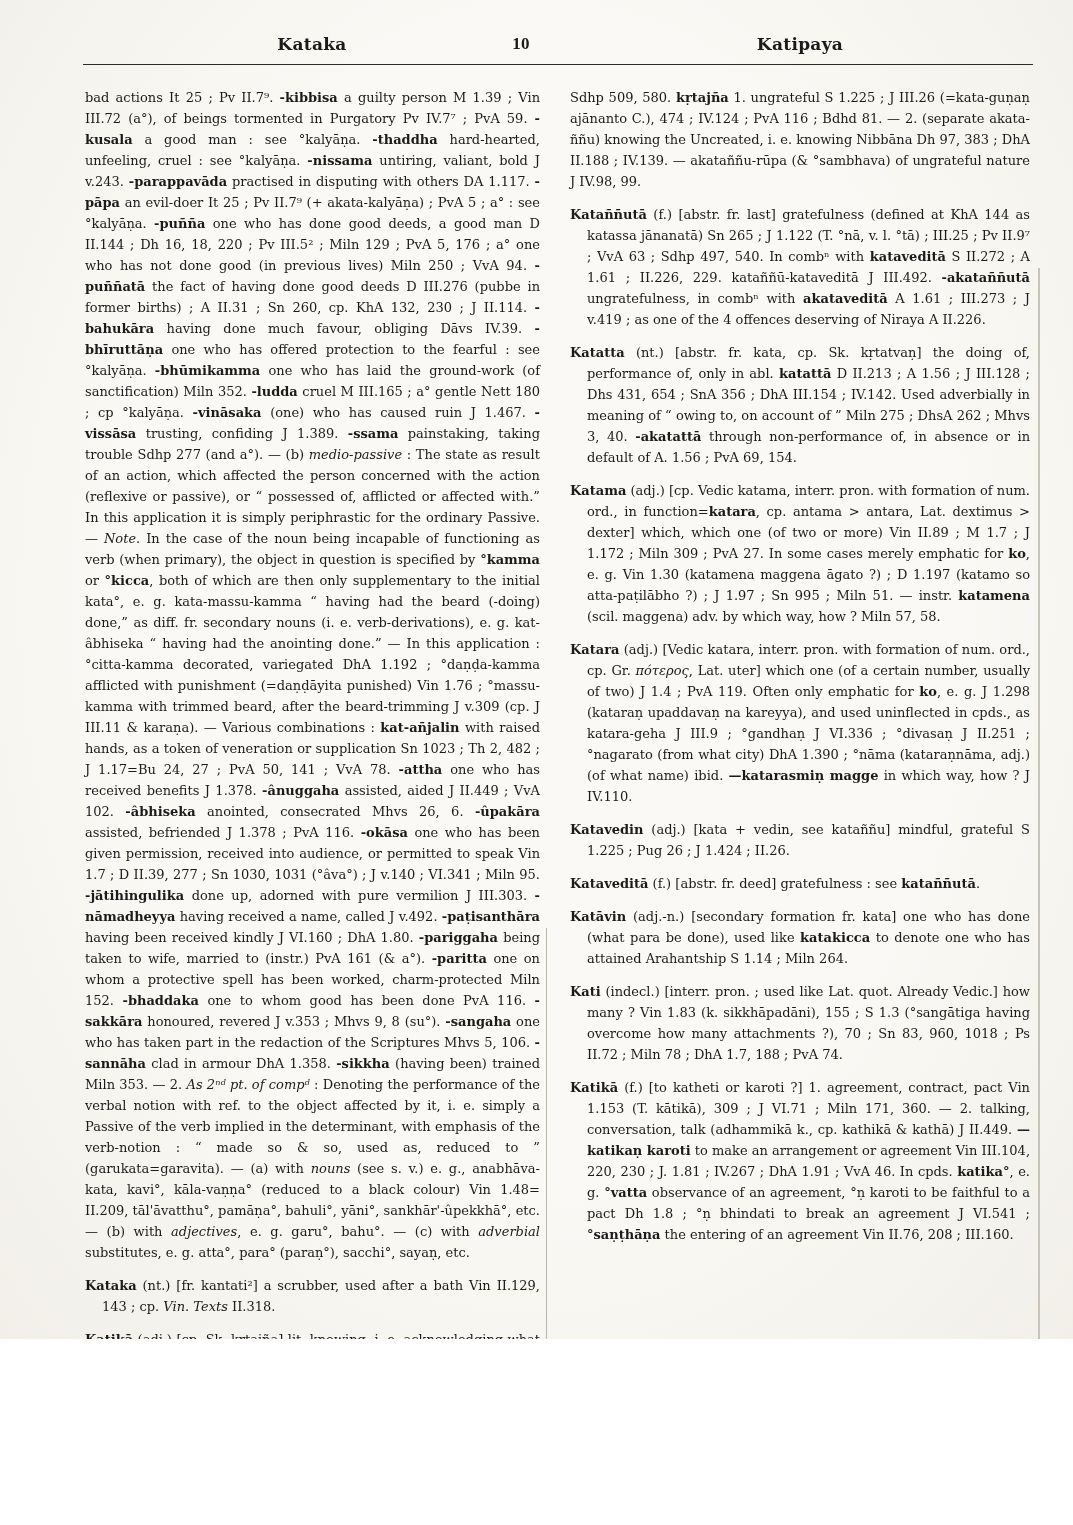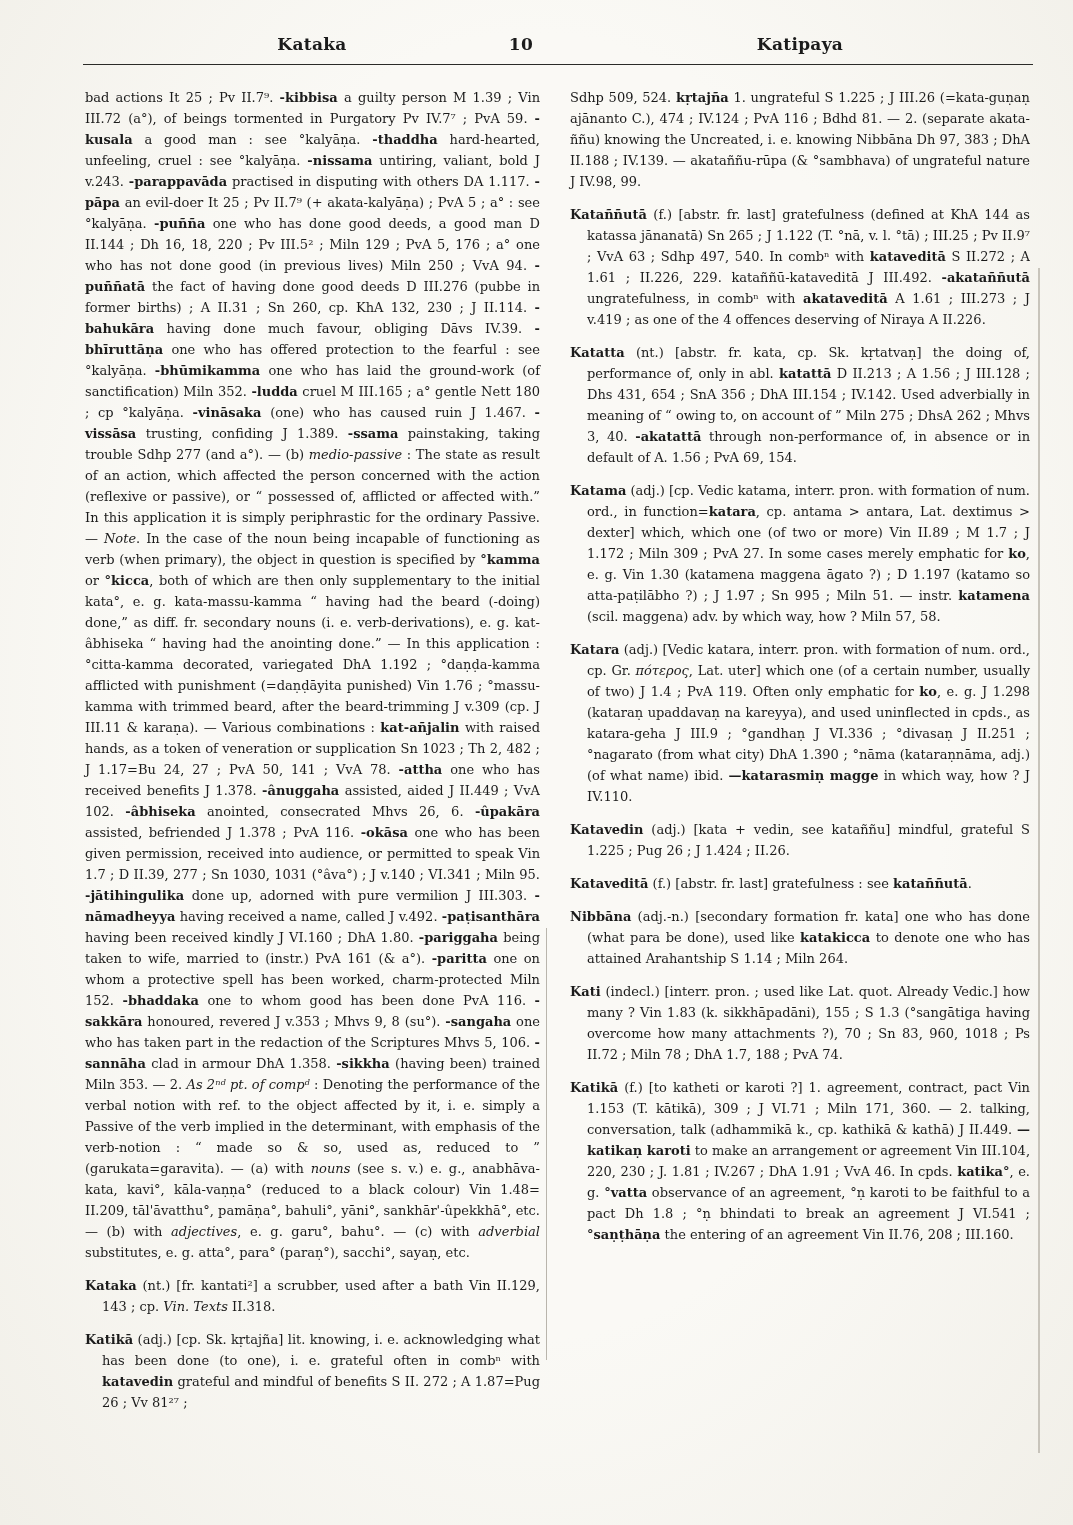--- a/index.html
+++ b/index.html
@@ -1,31 +1,31 @@
 <!DOCTYPE html>
 <html><head>
 <meta charset="utf-8">
 <style>
   html, body { margin: 0; padding: 0; }
   .page {
     position: relative;
     width: 1073px;
-    height: 1525px;
+    height: 1339px;
     background: radial-gradient(ellipse at 50% 45%, #faf9f5 55%, #f1efe8 100%);
     overflow: hidden;
     font-family: "DejaVu Serif", "Liberation Serif", serif;
     color: #1b1b1b;
   }
   .running-head { position: absolute; top: 34px; left: 0; width: 100%; height: 26px; }
   .running-head .head-word {
     position: absolute; transform: translateX(-50%);
     font-weight: bold; font-size: 17px; letter-spacing: 0.3px;
   }
   .head-left  { left: 312px; }
-  .head-num   { left: 521px; font-weight: bold; font-size: 16px; }
+  .head-num   { left: 521px; font-weight: bold; font-size: 16px; font-family: Liberation Serif, serif; }
   .head-right { left: 800px; }
   .head-rule {
     position: absolute; top: 64px; left: 83px; width: 950px; height: 0;
     border-top: 1.7px solid #2b2b28;
   }
   .columns {
     position: absolute; top: 75px; left: 85px;
     display: flex; gap: 30px;
   }
   .col { width: 455px; }
@@ -61,28 +61,28 @@
 
   <div class="head-rule"></div>
 
   <div class="columns">
     <div class="col col-left" id="col-left">
         <p class="para cont"><span>bad actions It 25 ; Pv II.7⁹. </span><span class="bold">-kibbisa</span><span> a guilty person M 1.39 ; Vin III.72 (a°), of beings tormented in Purgatory Pv IV.7⁷ ; PvA 59. </span><span class="bold">-kusala</span><span> a good man : see °kalyāṇa. </span><span class="bold">-thaddha</span><span> hard-hearted, unfeeling, cruel : see °kalyāṇa. </span><span class="bold">-nissama</span><span> untiring, valiant, bold J v.243. </span><span class="bold">-parappavāda</span><span> practised in disputing with others DA 1.117. </span><span class="bold">-pāpa</span><span> an evil-doer It 25 ; Pv II.7⁹ (+ akata-kalyāṇa) ; PvA 5 ; a° : see °kalyāṇa. </span><span class="bold">-puñña</span><span> one who has done good deeds, a good man D II.144 ; Dh 16, 18, 220 ; Pv III.5² ; Miln 129 ; PvA 5, 176 ; a° one who has not done good (in previous lives) Miln 250 ; VvA 94. </span><span class="bold">-puññatā</span><span> the fact of having done good deeds D III.276 (pubbe in former births) ; A II.31 ; Sn 260, cp. KhA 132, 230 ; J II.114. </span><span class="bold">-bahukāra</span><span> having done much favour, obliging Dāvs IV.39. </span><span class="bold">-bhīruttāṇa</span><span> one who has offered protection to the fearful : see °kalyāṇa. </span><span class="bold">-bhūmikamma</span><span> one who has laid the ground-work (of sanctification) Miln 352. </span><span class="bold">-ludda</span><span> cruel M III.165 ; a° gentle Nett 180 ; cp °kalyāṇa. </span><span class="bold">-vināsaka</span><span> (one) who has caused ruin J 1.467. </span><span class="bold">-vissāsa</span><span> trusting, confiding J 1.389. </span><span class="bold">-ssama</span><span> painstaking, taking trouble Sdhp 277 (and a°). — (b) </span><span class="italic">medio-passive</span><span> : The state as result of an action, which affected the person concerned with the action (reflexive or passive), or “ possessed of, afflicted or affected with.” In this application it is simply periphrastic for the ordinary Passive. — </span><span class="italic">Note</span><span>. In the case of the noun being incapable of functioning as verb (when primary), the object in question is specified by </span><span class="bold">°kamma</span><span> or </span><span class="bold">°kicca</span><span>, both of which are then only supplementary to the initial kata°, e. g. kata-massu-kamma “ having had the beard (-doing) done,” as diff. fr. secondary nouns (i. e. verb-derivations), e. g. kat-âbhiseka “ having had the anointing done.” — In this application : °citta-kamma decorated, variegated DhA 1.192 ; °daṇḍa-kamma afflicted with punishment (=daṇḍāyita punished) Vin 1.76 ; °massu-kamma with trimmed beard, after the beard-trimming J v.309 (cp. J III.11 &amp; karaṇa). — Various combinations : </span><span class="bold">kat-añjalin</span><span> with raised hands, as a token of veneration or supplication Sn 1023 ; Th 2, 482 ; J 1.17=Bu 24, 27 ; PvA 50, 141 ; VvA 78. </span><span class="bold">-attha</span><span> one who has received benefits J 1.378. </span><span class="bold">-ânuggaha</span><span> assisted, aided J II.449 ; VvA 102. </span><span class="bold">-âbhiseka</span><span> anointed, consecrated Mhvs 26, 6. </span><span class="bold">-ûpakāra</span><span> assisted, befriended J 1.378 ; PvA 116. </span><span class="bold">-okāsa</span><span> one who has been given permission, received into audience, or permitted to speak Vin 1.7 ; D II.39, 277 ; Sn 1030, 1031 (°âva°) ; J v.140 ; VI.341 ; Miln 95. </span><span class="bold">-jātihingulika</span><span> done up, adorned with pure vermilion J III.303. </span><span class="bold">-nāmadheyya</span><span> having received a name, called J v.492. </span><span class="bold">-paṭisanthāra</span><span> having been received kindly J VI.160 ; DhA 1.80. </span><span class="bold">-pariggaha</span><span> being taken to wife, married to (instr.) PvA 161 (&amp; a°). </span><span class="bold">-paritta</span><span> one on whom a protective spell has been worked, charm-protected Miln 152. </span><span class="bold">-bhaddaka</span><span> one to whom good has been done PvA 116. </span><span class="bold">-sakkāra</span><span> honoured, revered J v.353 ; Mhvs 9, 8 (su°). </span><span class="bold">-sangaha</span><span> one who has taken part in the redaction of the Scriptures Mhvs 5, 106. </span><span class="bold">-sannāha</span><span> clad in armour DhA 1.358. </span><span class="bold">-sikkha</span><span> (having been) trained Miln 353. — 2. </span><span class="italic">As 2ⁿᵈ pt. of compᵈ</span><span> : Denoting the performance of the verbal notion with ref. to the object affected by it, i. e. simply a Passive of the verb implied in the determinant, with emphasis of the verb-notion : “ made so &amp; so, used as, reduced to ” (garukata=garavita). — (a) with </span><span class="italic">nouns</span><span> (see s. v.) e. g., anabhāva-kata, kavi°, kāla-vaṇṇa° (reduced to a black colour) Vin 1.48= II.209, tāl'āvatthu°, pamāṇa°, bahuli°, yāni°, sankhār'-ûpekkhā°, etc. — (b) with </span><span class="italic">adjectives</span><span>, e. g. garu°, bahu°. — (c) with </span><span class="italic">adverbial</span><span> substitutes, e. g. atta°, para° (paraṇ°), sacchi°, sayaṇ, etc.</span></p>
         <p class="para entry"><span class="bold">Kataka</span><span> (nt.) [fr. kantati²] a scrubber, used after a bath Vin II.129, 143 ; cp. </span><span class="italic">Vin. Texts</span><span> II.318.</span></p>
         <p class="para entry"><span class="bold">Katikā</span><span> (adj.) [cp. Sk. kṛtajña] lit. knowing, i. e. acknowledging what has been done (to one), i. e. grateful often in combⁿ with </span><span class="bold">katavedin</span><span> grateful and mindful of benefits S II. 272 ; A 1.87=Pug 26 ; Vv 81²⁷ ;</span></p>
       </div>
     <div class="col col-right" id="col-right">
-        <p class="para cont"><span>Sdhp 509, 524. </span><span class="bold">kṛtajña</span><span> 1. ungrateful S 1.225 ; J III.26 (=kata-guṇaṇ ajānanto C.), 474 ; IV.124 ; PvA 116 ; Bdhd 81. — 2. (separate akata-ññu) knowing the Uncreated, i. e. knowing Nibbāna Dh 97, 383 ; DhA II.188 ; IV.139. — akataññu-rūpa (&amp; °sambhava) of ungrateful nature J IV.98, 99.</span></p>
+        <p class="para cont"><span>Sdhp 509, 580. </span><span class="bold">kṛtajña</span><span> 1. ungrateful S 1.225 ; J III.26 (=kata-guṇaṇ ajānanto C.), 474 ; IV.124 ; PvA 116 ; Bdhd 81. — 2. (separate akata-ññu) knowing the Uncreated, i. e. knowing Nibbāna Dh 97, 383 ; DhA II.188 ; IV.139. — akataññu-rūpa (&amp; °sambhava) of ungrateful nature J IV.98, 99.</span></p>
         <p class="para entry"><span class="bold">Kataññutā</span><span> (f.) [abstr. fr. last] gratefulness (defined at KhA 144 as katassa jānanatā) Sn 265 ; J 1.122 (T. °nā, v. l. °tā) ; III.25 ; Pv II.9⁷ ; VvA 63 ; Sdhp 497, 540. In combⁿ with </span><span class="bold">kataveditā</span><span> S II.272 ; A 1.61 ; II.226, 229. kataññū-kataveditā J III.492. </span><span class="bold">-akataññutā</span><span> ungratefulness, in combⁿ with </span><span class="bold">akataveditā</span><span> A 1.61 ; III.273 ; J v.419 ; as one of the 4 offences deserving of Niraya A II.226.</span></p>
         <p class="para entry"><span class="bold">Katatta</span><span> (nt.) [abstr. fr. kata, cp. Sk. kṛtatvaṇ] the doing of, performance of, only in abl. </span><span class="bold">katattā</span><span> D II.213 ; A 1.56 ; J III.128 ; Dhs 431, 654 ; SnA 356 ; DhA III.154 ; IV.142. Used adverbially in meaning of “ owing to, on account of ” Miln 275 ; DhsA 262 ; Mhvs 3, 40. </span><span class="bold">-akatattā</span><span> through non-performance of, in absence or in default of A. 1.56 ; PvA 69, 154.</span></p>
         <p class="para entry"><span class="bold">Katama</span><span> (adj.) [cp. Vedic katama, interr. pron. with formation of num. ord., in function=</span><span class="bold">katara</span><span>, cp. antama &gt; antara, Lat. dextimus &gt; dexter] which, which one (of two or more) Vin II.89 ; M 1.7 ; J 1.172 ; Miln 309 ; PvA 27. In some cases merely emphatic for </span><span class="bold">ko</span><span>, e. g. Vin 1.30 (katamena maggena āgato ?) ; D 1.197 (katamo so atta-paṭilābho ?) ; J 1.97 ; Sn 995 ; Miln 51. — instr. </span><span class="bold">katamena</span><span> (scil. maggena) adv. by which way, how ? Miln 57, 58.</span></p>
         <p class="para entry"><span class="bold">Katara</span><span> (adj.) [Vedic katara, interr. pron. with formation of num. ord., cp. Gr. </span><span class="italic">πότερος</span><span>, Lat. uter] which one (of a certain number, usually of two) J 1.4 ; PvA 119. Often only emphatic for </span><span class="bold">ko</span><span>, e. g. J 1.298 (kataraṇ upaddavaṇ na kareyya), and used uninflected in cpds., as katara-geha J III.9 ; °gandhaṇ J VI.336 ; °divasaṇ J II.251 ; °nagarato (from what city) DhA 1.390 ; °nāma (kataraṇnāma, adj.) (of what name) ibid. </span><span class="bold">—katarasmiṇ magge</span><span> in which way, how ? J IV.110.</span></p>
         <p class="para entry"><span class="bold">Katavedin</span><span> (adj.) [kata + vedin, see kataññu] mindful, grateful S 1.225 ; Pug 26 ; J 1.424 ; II.26.</span></p>
-        <p class="para entry"><span class="bold">Kataveditā</span><span> (f.) [abstr. fr. last] gratefulness : see </span><span class="bold">kataññutā</span><span>.</span></p>
-        <p class="para entry"><span class="bold">Nibbāna</span><span> (adj.-n.) [secondary formation fr. kata] one who has done (what para be done), used like </span><span class="bold">katakicca</span><span> to denote one who has attained Arahantship S 1.14 ; Miln 264.</span></p>
+        <p class="para entry"><span class="bold">Kataveditā</span><span> (f.) [abstr. fr. deed] gratefulness : see </span><span class="bold">kataññutā</span><span>.</span></p>
+        <p class="para entry"><span class="bold">Katāvin</span><span> (adj.-n.) [secondary formation fr. kata] one who has done (what para be done), used like </span><span class="bold">katakicca</span><span> to denote one who has attained Arahantship S 1.14 ; Miln 264.</span></p>
         <p class="para entry"><span class="bold">Kati</span><span> (indecl.) [interr. pron. ; used like Lat. quot. Already Vedic.] how many ? Vin 1.83 (k. sikkhāpadāni), 155 ; S 1.3 (°sangātiga having overcome how many attachments ?), 70 ; Sn 83, 960, 1018 ; Ps II.72 ; Miln 78 ; DhA 1.7, 188 ; PvA 74.</span></p>
         <p class="para entry"><span class="bold">Katikā</span><span> (f.) [to katheti or karoti ?] 1. agreement, contract, pact Vin 1.153 (T. kātikā), 309 ; J VI.71 ; Miln 171, 360. — 2. talking, conversation, talk (adhammikā k., cp. kathikā &amp; kathā) J II.449. </span><span class="bold">—katikaṇ karoti</span><span> to make an arrangement or agreement Vin III.104, 220, 230 ; J. 1.81 ; IV.267 ; DhA 1.91 ; VvA 46. In cpds. </span><span class="bold">katika°</span><span>, e. g. </span><span class="bold">°vatta</span><span> observance of an agreement, °ṇ karoti to be faithful to a pact Dh 1.8 ; °ṇ bhindati to break an agreement J VI.541 ; </span><span class="bold">°saṇṭhāṇa</span><span> the entering of an agreement Vin II.76, 208 ; III.160.</span></p>
       </div>
   </div>
 
   <div class="scan-line-gap"></div>
   <div class="scan-line-edge"></div>
 
 </div>
 

